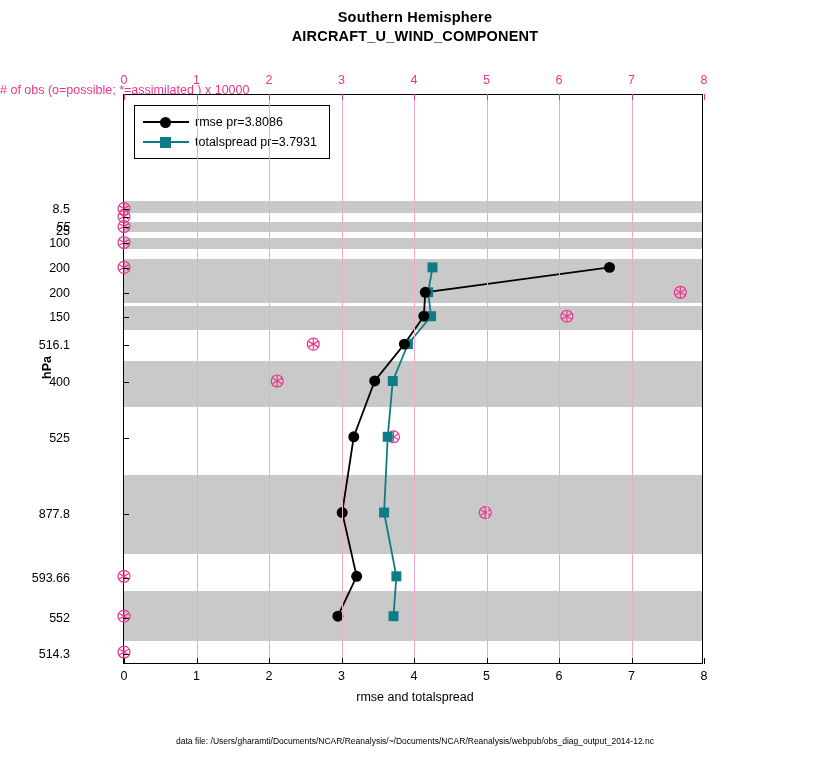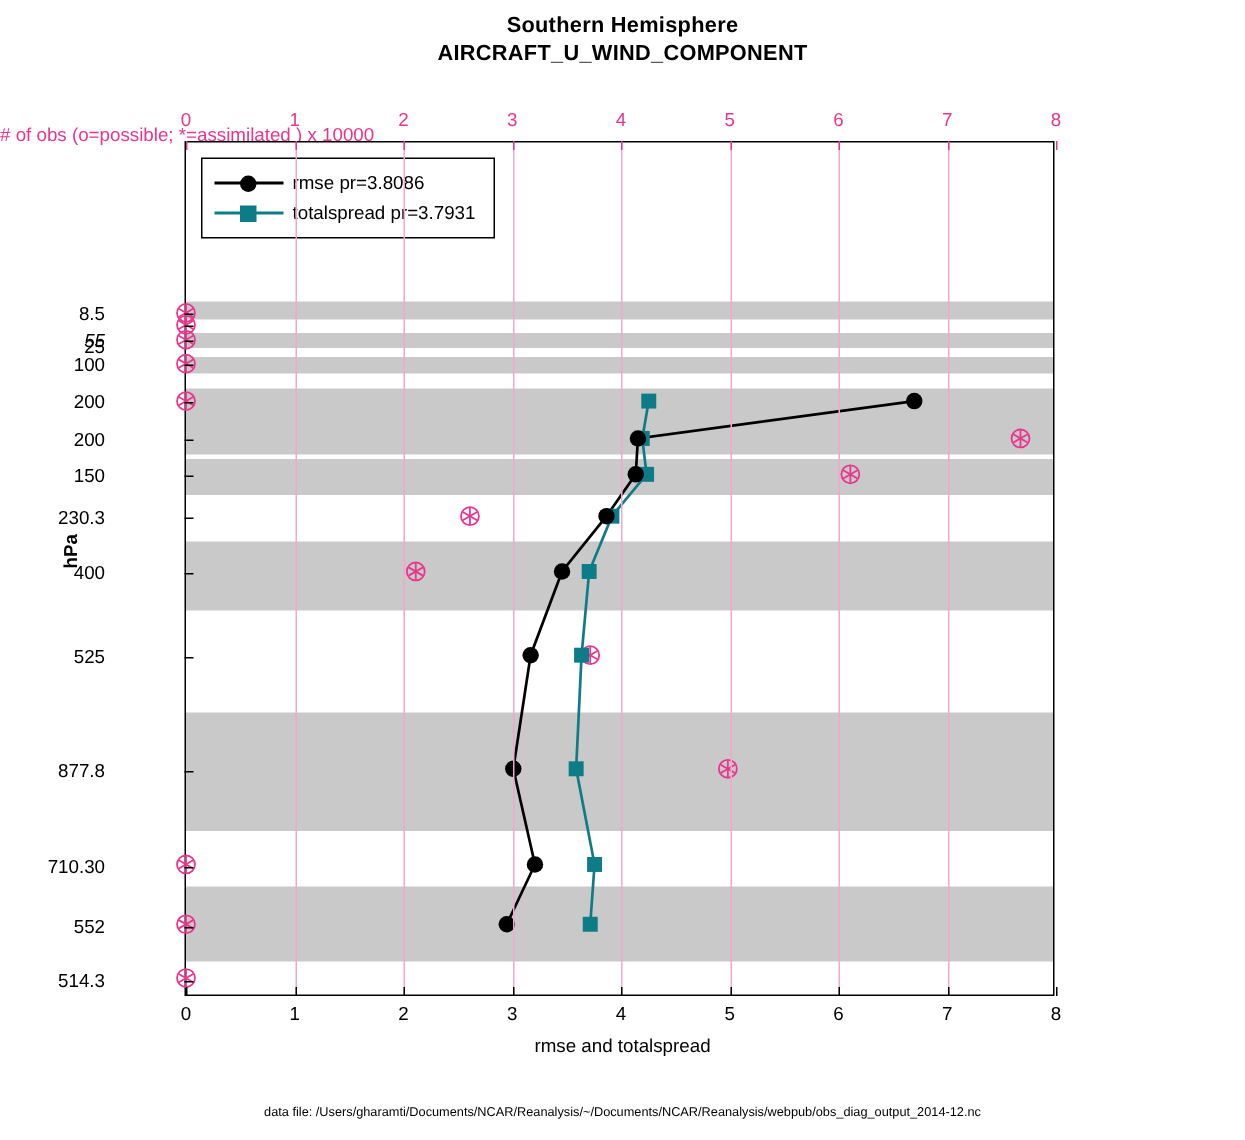--- a/index.html
+++ b/index.html
@@ -387,29 +387,29 @@
       <div class="ylab" style="top: 132px; font-style: italic;">55</div>
       <div class="tick-left" style="top: 148px;"></div>
       <div class="ylab" style="top: 148px;">100</div>
       <div class="tick-left" style="top: 173px;"></div>
       <div class="ylab" style="top: 173px;">200</div>
       <div class="tick-left" style="top: 198px;"></div>
       <div class="ylab" style="top: 198px;">200</div>
       <div class="tick-left" style="top: 222px;"></div>
       <div class="ylab" style="top: 222px;">150</div>
       <div class="tick-left" style="top: 250px;"></div>
-      <div class="ylab" style="top: 250px;">230.3</div>
+      <div class="ylab" style="top: 250px;">516.1</div>
       <div class="tick-left" style="top: 287px;"></div>
       <div class="ylab" style="top: 287px;">400</div>
       <div class="tick-left" style="top: 343px;"></div>
       <div class="ylab" style="top: 343px;">525</div>
       <div class="tick-left" style="top: 419px;"></div>
       <div class="ylab" style="top: 419px;">877.8</div>
       <div class="tick-left" style="top: 483px;"></div>
-      <div class="ylab" style="top: 483px;">710.30</div>
+      <div class="ylab" style="top: 483px;">593.66</div>
       <div class="tick-left" style="top: 523px;"></div>
       <div class="ylab" style="top: 523px;">552</div>
       <div class="tick-left" style="top: 559px;"></div>
       <div class="ylab" style="top: 559px;">514.3</div>
     </div>
 
   <div class="bottom-axis-label">rmse and totalspread</div>
   <div class="datafile">data file: /Users/gharamti/Documents/NCAR/Reanalysis/~/Documents/NCAR/Reanalysis/webpub/obs_diag_output_2014-12.nc</div>
 </div>
 

